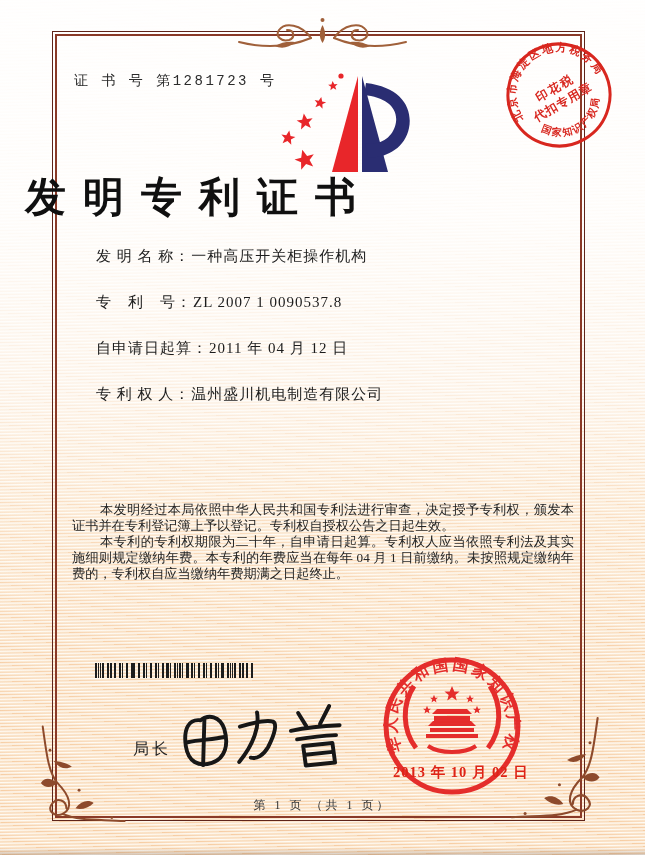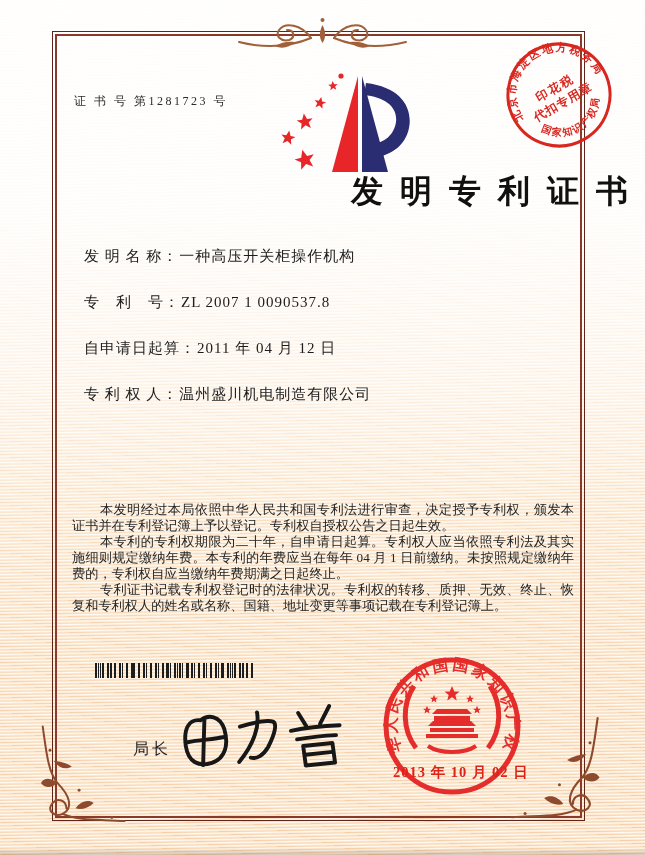--- a/index.html
+++ b/index.html
@@ -15,30 +15,30 @@
       repeating-linear-gradient(179deg, rgba(242,173,106,.55) 0px, rgba(255,251,244,.95) 1.6px, rgba(246,198,146,.5) 3.2px),
       #fcf3e6;
   }
   .page-edge { position:absolute; left:0; right:0; bottom:0; height:7px;
     background:linear-gradient(180deg, rgba(0,0,0,0), rgba(110,80,60,.28)); }
 
   .frame { position:absolute; left:52px; top:31px; width:533px; height:790px;
     border:1px solid #5f241a; }
   .frame-inner { position:absolute; inset:2px; border:2px solid #8a3a28; }
 
-  .cert-number { position:absolute; left:74px; top:93px; font-size:12px;
-    letter-spacing:2.5px; color:#2b2b2b; }
+  .cert-number { position:absolute; left:74px; top:72px; font-size:14px;
+    letter-spacing:2.5px; color:#2b2b2b;font-family:Liberation Mono, monospace; }
 
   .logo { position:absolute; left:260px; top:70px; }
   .tax-stamp { position:absolute; left:492px; top:28px; }
 
-  .title { position:absolute; left:0; right:0; top:170px; text-align:right;
-    font-size:32px; font-weight:bold; letter-spacing:17px; text-indent:17px; color:#101010;margin-left:8px; }
-
-  .fields { position:absolute; left:84px; top:247px; width:470px; }
+  .title { position:absolute; left:0; right:0; top:170px; text-align:left;
+    font-size:41px; font-weight:bold; letter-spacing:17px; text-indent:17px; color:#101010;margin-left:8px; }
+
+  .fields { position:absolute; left:96px; top:247px; width:470px; }
   .field-row { height:20px; margin-bottom:26px; font-size:15px; letter-spacing:1px;
     white-space:nowrap; color:#1c1c1c; }
   .field-row .value { padding-left:1px; }
 
   .body-text { position:absolute; left:72px; top:502px; width:502px;
     font-size:13.2px; line-height:16px; text-align:justify; color:#242424; }
   .body-text p { text-indent:28px; }
 
   .barcode { position:absolute; left:95px; top:663px; width:158px; height:15px;
     background:
@@ -140,21 +140,20 @@
       <span>自申请日起算：</span><span class="value">2011 年 04 月 12 日</span>
     </div>
     <div class="field-row">
       <span>专 利 权 人：</span><span class="value">温州盛川机电制造有限公司</span>
     </div>
   </div>
 
   <div class="body-text">
     <p>本发明经过本局依照中华人民共和国专利法进行审查，决定授予专利权，颁发本证书并在专利登记簿上予以登记。专利权自授权公告之日起生效。</p>
     <p>本专利的专利权期限为二十年，自申请日起算。专利权人应当依照专利法及其实施细则规定缴纳年费。本专利的年费应当在每年 04 月 1 日前缴纳。未按照规定缴纳年费的，专利权自应当缴纳年费期满之日起终止。</p>
-    <p>专利证书记载专利权登记时的法律状况。专利权的转移、质押、无效、终止、恢复和专利权人的姓名或名称、国籍、地址变更等事项记载在专利登记簿上。</p>
   </div>
 
   <div class="barcode"></div>
 
   <div class="director">局长</div>
   <svg class="signature" width="215" height="88" viewBox="0 0 220 90">
     <title>田力普</title>
     <g stroke="#171717" stroke-width="4" fill="none" stroke-linecap="round" stroke-linejoin="round">
       <path d="M30,22 C18,20 12,30 14,48 C16,64 26,70 40,66 C54,62 58,48 54,32 C50,18 38,16 30,22"></path>
       <path d="M34,20 C33,35 32,50 31,68"></path>
@@ -221,15 +220,16 @@
     <g fill="#8d4a2c">
       <path d="M84,40 C78,48 70,50 64,46 C70,42 78,40 84,40 Z"></path>
       <path d="M60,92 C54,84 46,82 40,86 C46,92 54,94 60,92 Z"></path>
       <path d="M80,64 C88,58 94,58 98,64 C94,70 86,70 80,64 Z"></path>
       <circle cx="88" cy="28" r="1.6"></circle>
       <circle cx="56" cy="72" r="1.6"></circle>
       <circle cx="20" cy="102" r="1.6"></circle>
     </g>
   </svg>
 
+  <div class="footer">第 1 页 （共 1 页）</div>
 
   <div class="page-edge"></div>
 </div>
 
 </body></html>

